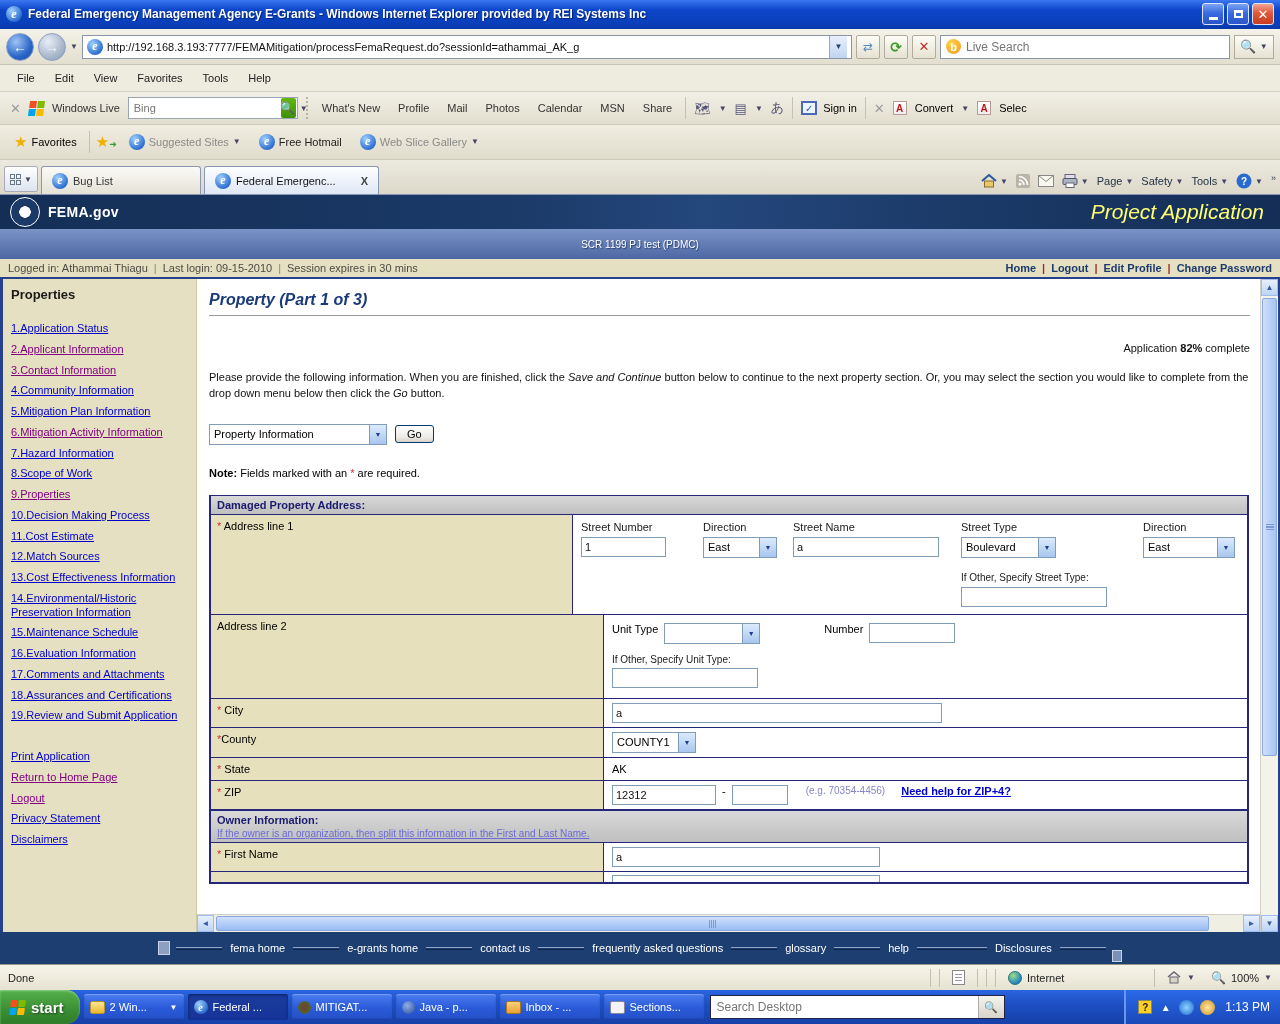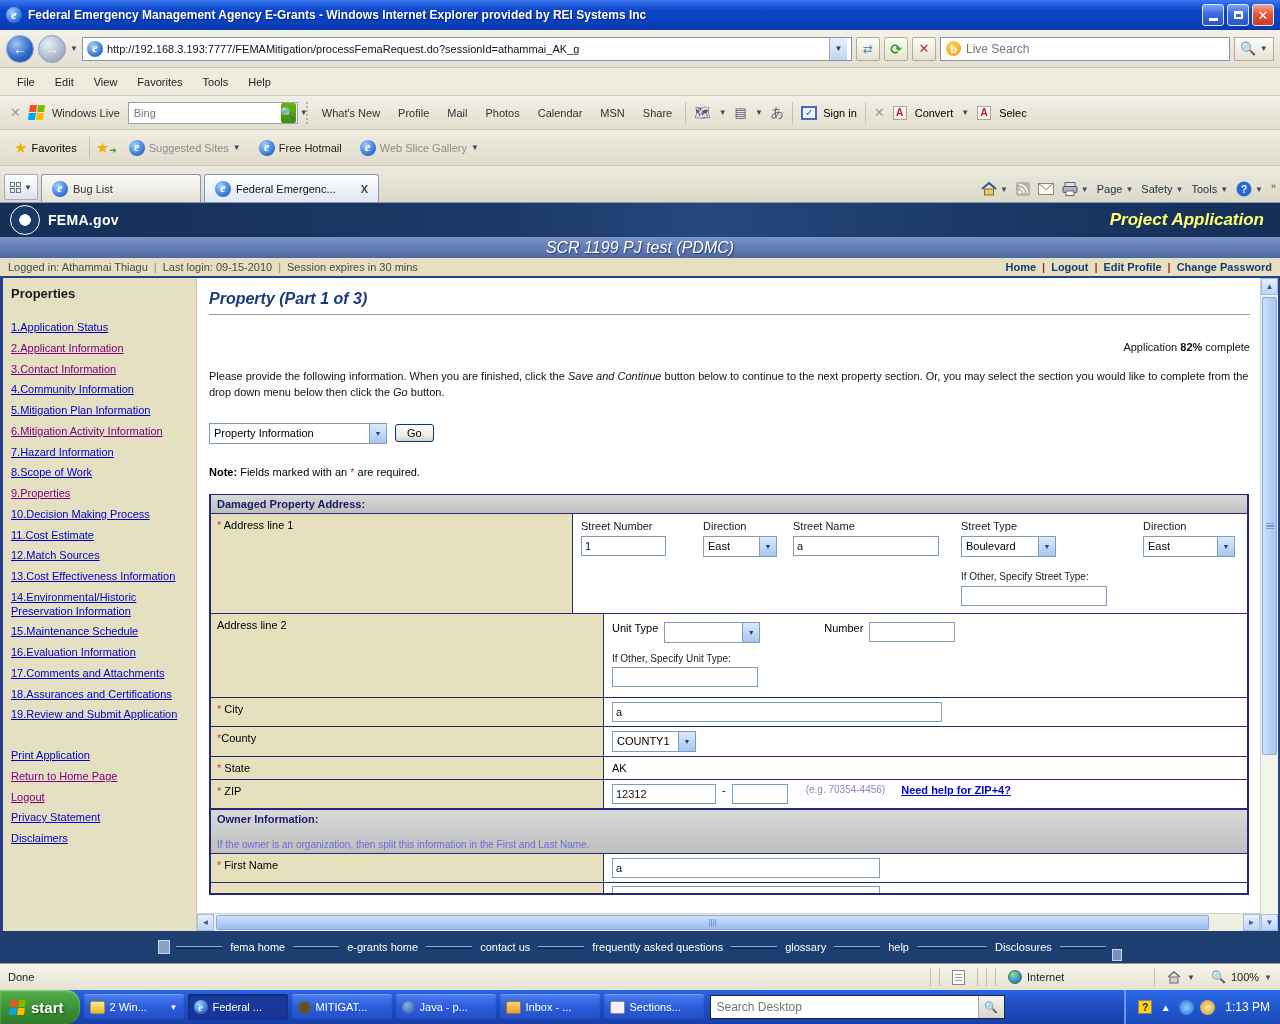--- a/index.html
+++ b/index.html
@@ -80,22 +80,22 @@
   .tabrow-right { margin-left:auto; display:flex; align-items:center; gap:8px; padding-bottom:5px; }
   .cmd { display:flex; align-items:center; gap:3px; color:#234; }
   .cmd svg { display:block; }
   .overflow-chev { color:#345; font-size:9px; align-self:flex-start; }
 
   
   .page { display:flex; flex-direction:column; }
   .fema-top { height:34px; background:linear-gradient(90deg,#142e56 0%,#1b3a68 40%,#24477c 55%,#1b3a68 75%,#142e56 100%); display:flex; align-items:center; padding:0 10px; position:relative; }
   .dhs-seal { width:30px; height:30px; border-radius:50%; background:radial-gradient(circle,#fff 0 28%,#1b3a68 30% 86%,#fff 88%); border:1px solid #fff; display:flex; align-items:center; justify-content:center; color:#fff; font-size:11px; }
   .fema-brand { color:#fff; font-weight:bold; font-size:14px; margin-left:8px; letter-spacing:.3px; }
-  .proj-app { margin-left:auto; color:#ffff70; font-weight:bold; font-style:italic; font-size:17px; padding-right:6px; }
-  .fema-sub { height:21px; background:linear-gradient(#7b93c6,#4c68a4); display:flex; align-items:center; justify-content:center; color:#fff; font-style:italic; font-size:16px; text-shadow:1px 1px 1px #2a3f6e; }
+  .proj-app { margin-left:auto; color:#ffff70; font-weight:normal; font-style:italic; font-size:21px; padding-right:6px; }
+  .fema-sub { height:30px; background:linear-gradient(#7b93c6,#4c68a4); display:flex; align-items:center; justify-content:center; color:#fff; font-size:10px; text-shadow:1px 1px 1px #2a3f6e; }
 
   
   .session { height:20px; background:#e6e0c2; display:flex; align-items:center; padding:0 8px; color:#4a4a42; border-bottom:2px solid #27408b; }
   .sess-sep { margin:0 6px; color:#8a8a7a; }
   .sess-links { margin-left:auto; display:flex; align-items:center; gap:6px; }
   .sess-link { color:#1c3a6e; font-weight:bold; text-decoration:none; }
   .sess-pipe { color:#a03030; font-weight:bold; }
 
   
   .content { height:653px; display:flex; border-left:3px solid #27408b; border-right:2px solid #27408b; background:#701a75; }
@@ -116,21 +116,21 @@
   .xsel { display:inline-flex; align-items:center; border:1px solid #7f9db9; background:#fff; height:21px; }
   .xsel-v { padding:0 4px; flex:1; white-space:nowrap; overflow:hidden; }
   .xsel-a { width:17px; height:100%; background:linear-gradient(#dcebfd,#a8c6ee); border-left:1px solid #7f9db9; display:flex; align-items:center; justify-content:center; font-size:7px; color:#1d3f8f; }
   .go-btn { border:1px solid #003c74; border-radius:3px; background:linear-gradient(#ffffff,#ecebe5 70%,#d8d0c4); padding:2px 11px; font-size:11px; font-family:inherit; }
   .note-line { margin-bottom:16px; }
   .req { color:#d03030; }
 
   
   .tbl { border:2px solid #27277a; border-top:1.5px solid #27277a; width:1040px; }
   .thead { background:linear-gradient(#d9d9d9,#bfbfbf); color:#1a1a6e; font-weight:bold; padding:3px 6px; border-bottom:1px solid #27277a; }
-  .thead .subnote { font-weight:normal; color:#6b6bd6; font-size:10px; margin-top:14px; }
+  .thead .subnote { font-weight:normal; color:#6b6bd6; font-size:10px; margin-top:2px;text-decoration:underline; }
   .frow { display:flex; border-bottom:1px solid #27277a; }
   .frow:last-child { border-bottom:0; }
   .lcell { width:393px; background:#e6e0bc; padding:5px 6px; border-right:1px solid #27277a; }
   .vcell { flex:1; background:#fff; padding:4px 8px; }
   .xinput { border:1px solid #7f9db9; height:20px; font-size:11px; font-family:inherit; padding:1px 3px; color:#111; }
   .fcols { display:flex; }
   .fcol { display:flex; flex-direction:column; gap:4px; }
   .flabel { color:#1a1a1a; padding-top:2px; }
   .otherlbl { font-size:10px; color:#1a1a1a; margin-top:10px; }
   .inline-pair { display:flex; gap:6px; }

